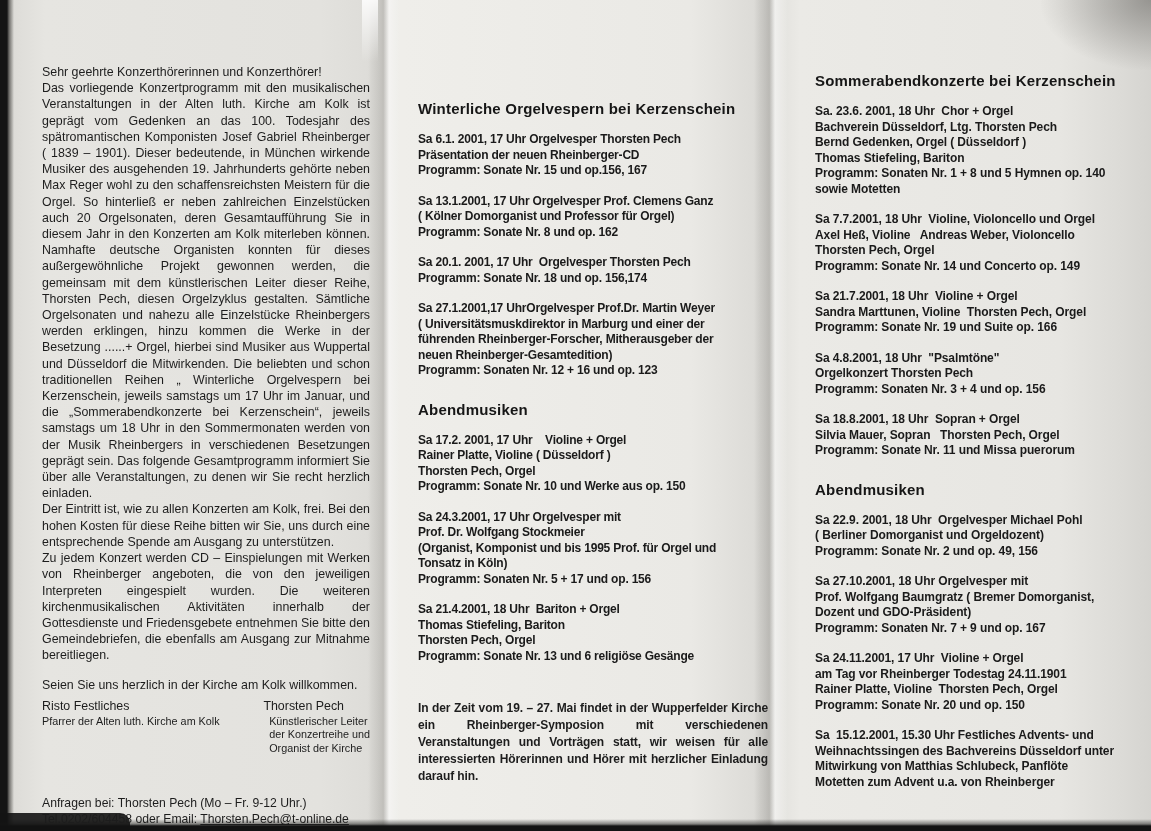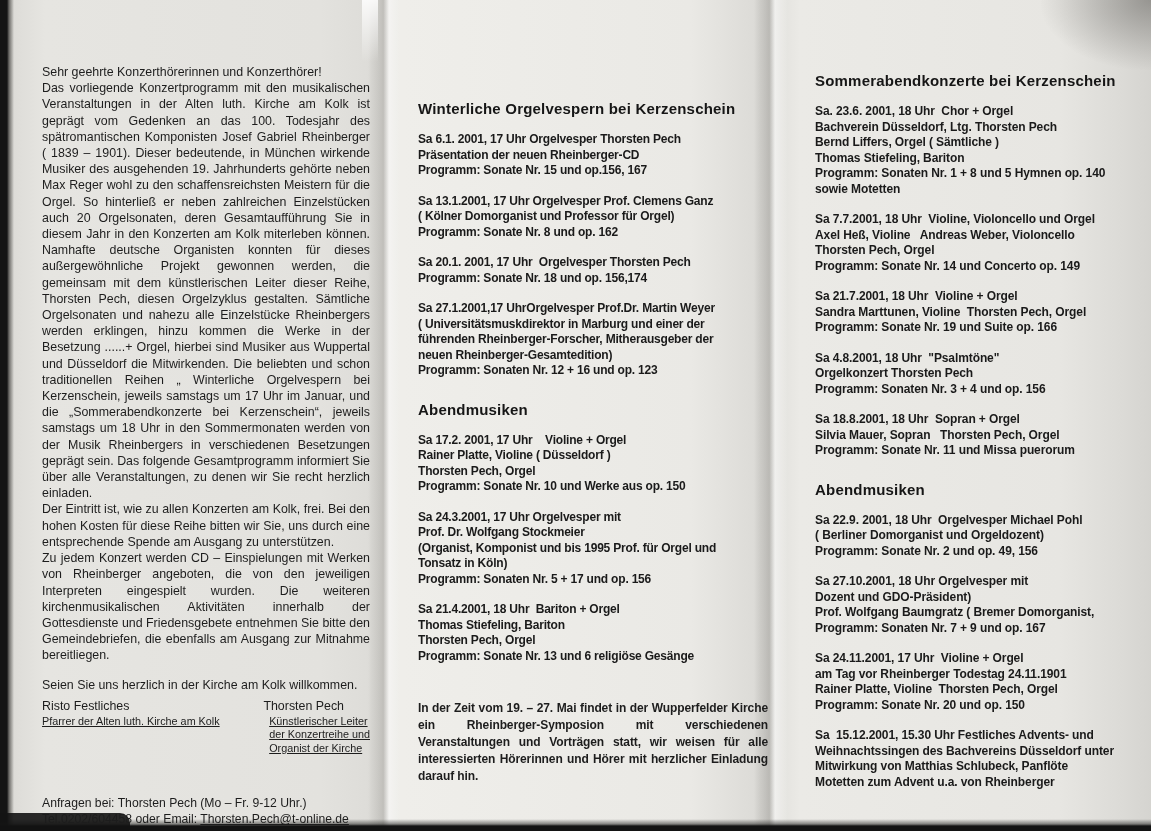--- a/index.html
+++ b/index.html
@@ -71,21 +71,21 @@
   .note {
     font-weight: bold; font-size: 12px; line-height: 17px;
     text-align: justify; margin: 36px 0 0 0; letter-spacing: -0.1px;
   }
 
   
   .greeting { margin: 0 0 0 0; }
   .para { margin: 0; text-align: justify; }
   .welcome { margin: 13px 0 0 0; }
   .sig-row { display: flex; justify-content: space-between; margin-top: 5px; padding-right: 26px; }
-  .sig-titles { display: flex; justify-content: space-between; font-size: 10.8px; line-height: 13.5px; margin-top: 1px; text-decoration: underline; }
+  .sig-titles { display: flex; justify-content: space-between; font-size: 10.8px; line-height: 13.5px; margin-top: 1px; }
   .sig-title-right { text-align: left; }
   .sig-title-right .line { display: block; }
   .contact { margin-top: 40px; font-size: 12.2px; line-height: 16px; }
   .email { text-decoration: underline; margin-top: 13px; }
 </style>
 </head>
 <body>
 
 <div class="scan">
 
@@ -174,21 +174,21 @@
 
     <p class="note">In der Zeit vom 19. – 27. Mai findet in der Wupperfelder Kirche ein Rheinberger-Symposion mit verschiedenen Veranstaltungen und Vorträgen statt, wir weisen für alle interessierten Hörerinnen und Hörer mit herzlicher Einladung darauf hin.</p>
   </div>
 
   <div class="col col-right">
     <h2 class="section-title">Sommerabendkonzerte bei Kerzenschein</h2>
     <div class="events">
         <div class="event">
           <div class="event-line">Sa. 23.6. 2001, 18 Uhr  Chor + Orgel</div>
           <div class="event-line">Bachverein Düsseldorf, Ltg. Thorsten Pech</div>
-          <div class="event-line">Bernd Liffers, Orgel ( Sämtliche )</div>
+          <div class="event-line">Bernd Gedenken, Orgel ( Düsseldorf )</div>
           <div class="event-line">Thomas Stiefeling, Bariton</div>
           <div class="event-line">Programm: Sonaten Nr. 1 + 8 und 5 Hymnen op. 140</div>
           <div class="event-line">sowie Motetten</div>
         </div>
         <div class="event">
           <div class="event-line">Sa 7.7.2001, 18 Uhr  Violine, Violoncello und Orgel</div>
           <div class="event-line">Axel Heß, Violine   Andreas Weber, Violoncello</div>
           <div class="event-line">Thorsten Pech, Orgel</div>
           <div class="event-line">Programm: Sonate Nr. 14 und Concerto op. 149</div>
         </div>
@@ -211,22 +211,22 @@
 
     <h2 class="section-title h-abend">Abendmusiken</h2>
     <div class="events">
         <div class="event">
           <div class="event-line">Sa 22.9. 2001, 18 Uhr  Orgelvesper Michael Pohl</div>
           <div class="event-line">( Berliner Domorganist und Orgeldozent)</div>
           <div class="event-line">Programm: Sonate Nr. 2 und op. 49, 156</div>
         </div>
         <div class="event">
           <div class="event-line">Sa 27.10.2001, 18 Uhr Orgelvesper mit</div>
+          <div class="event-line">Prof. Wolfgang Baumgratz ( Bremer Domorganist,</div>
           <div class="event-line">Dozent und GDO-Präsident)</div>
-          <div class="event-line">Prof. Wolfgang Baumgratz ( Bremer Domorganist,</div>
           <div class="event-line">Programm: Sonaten Nr. 7 + 9 und op. 167</div>
         </div>
         <div class="event">
           <div class="event-line">Sa 24.11.2001, 17 Uhr  Violine + Orgel</div>
           <div class="event-line">am Tag vor Rheinberger Todestag 24.11.1901</div>
           <div class="event-line">Rainer Platte, Violine  Thorsten Pech, Orgel</div>
           <div class="event-line">Programm: Sonate Nr. 20 und op. 150</div>
         </div>
         <div class="event">
           <div class="event-line">Sa  15.12.2001, 15.30 Uhr Festliches Advents- und</div>

